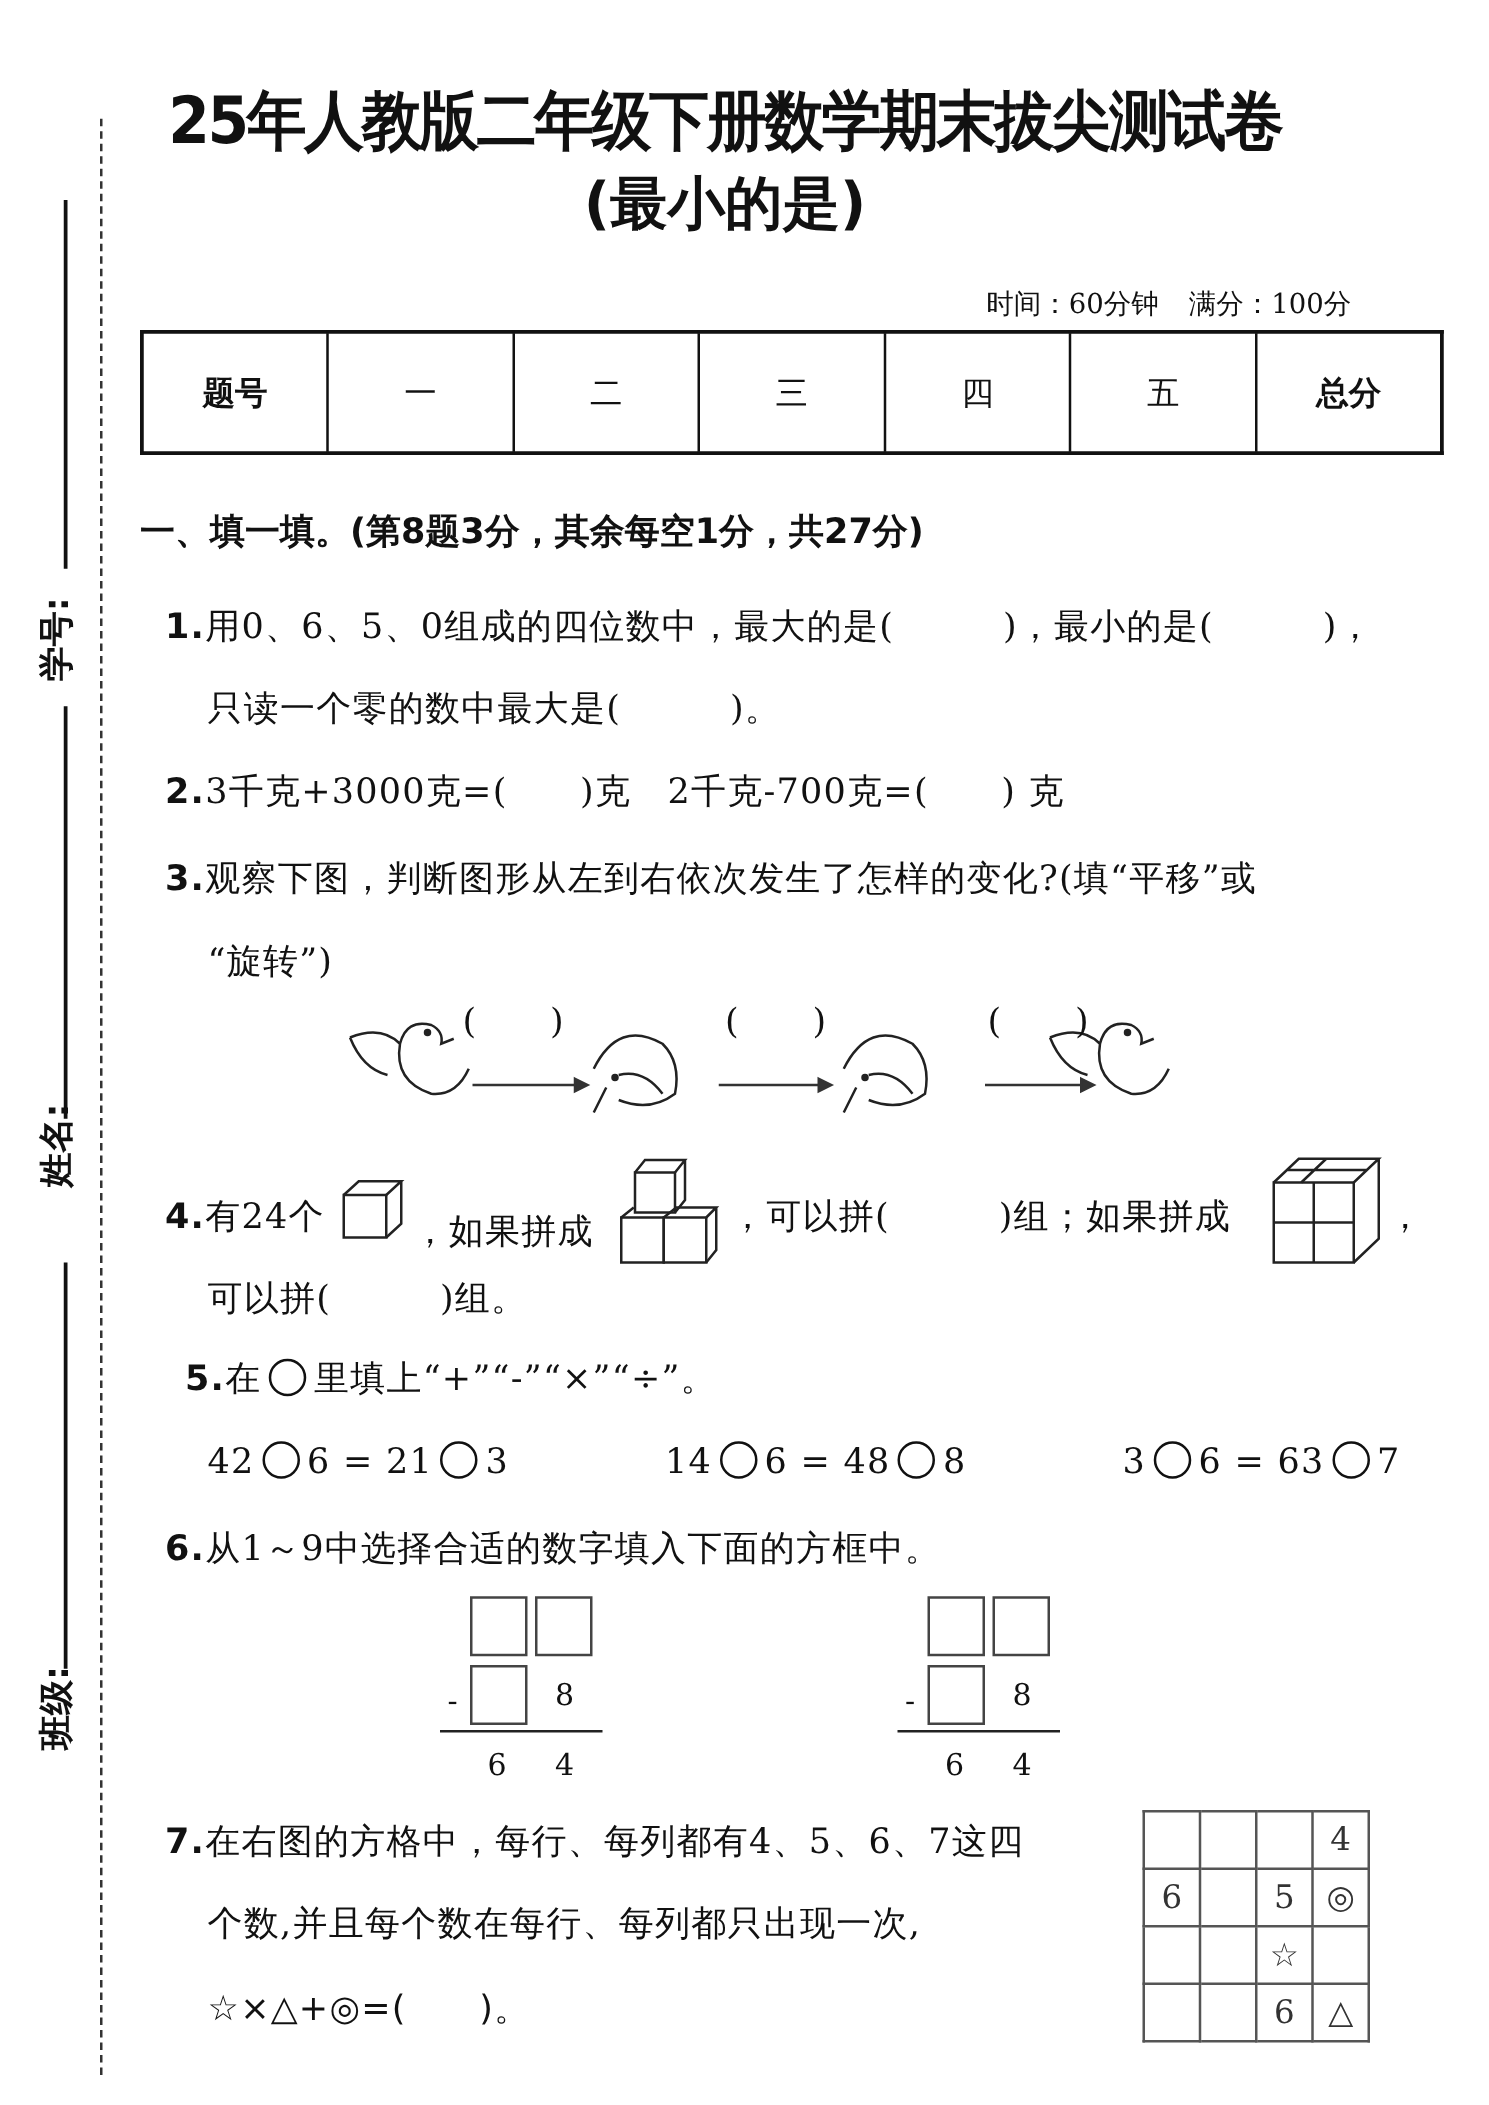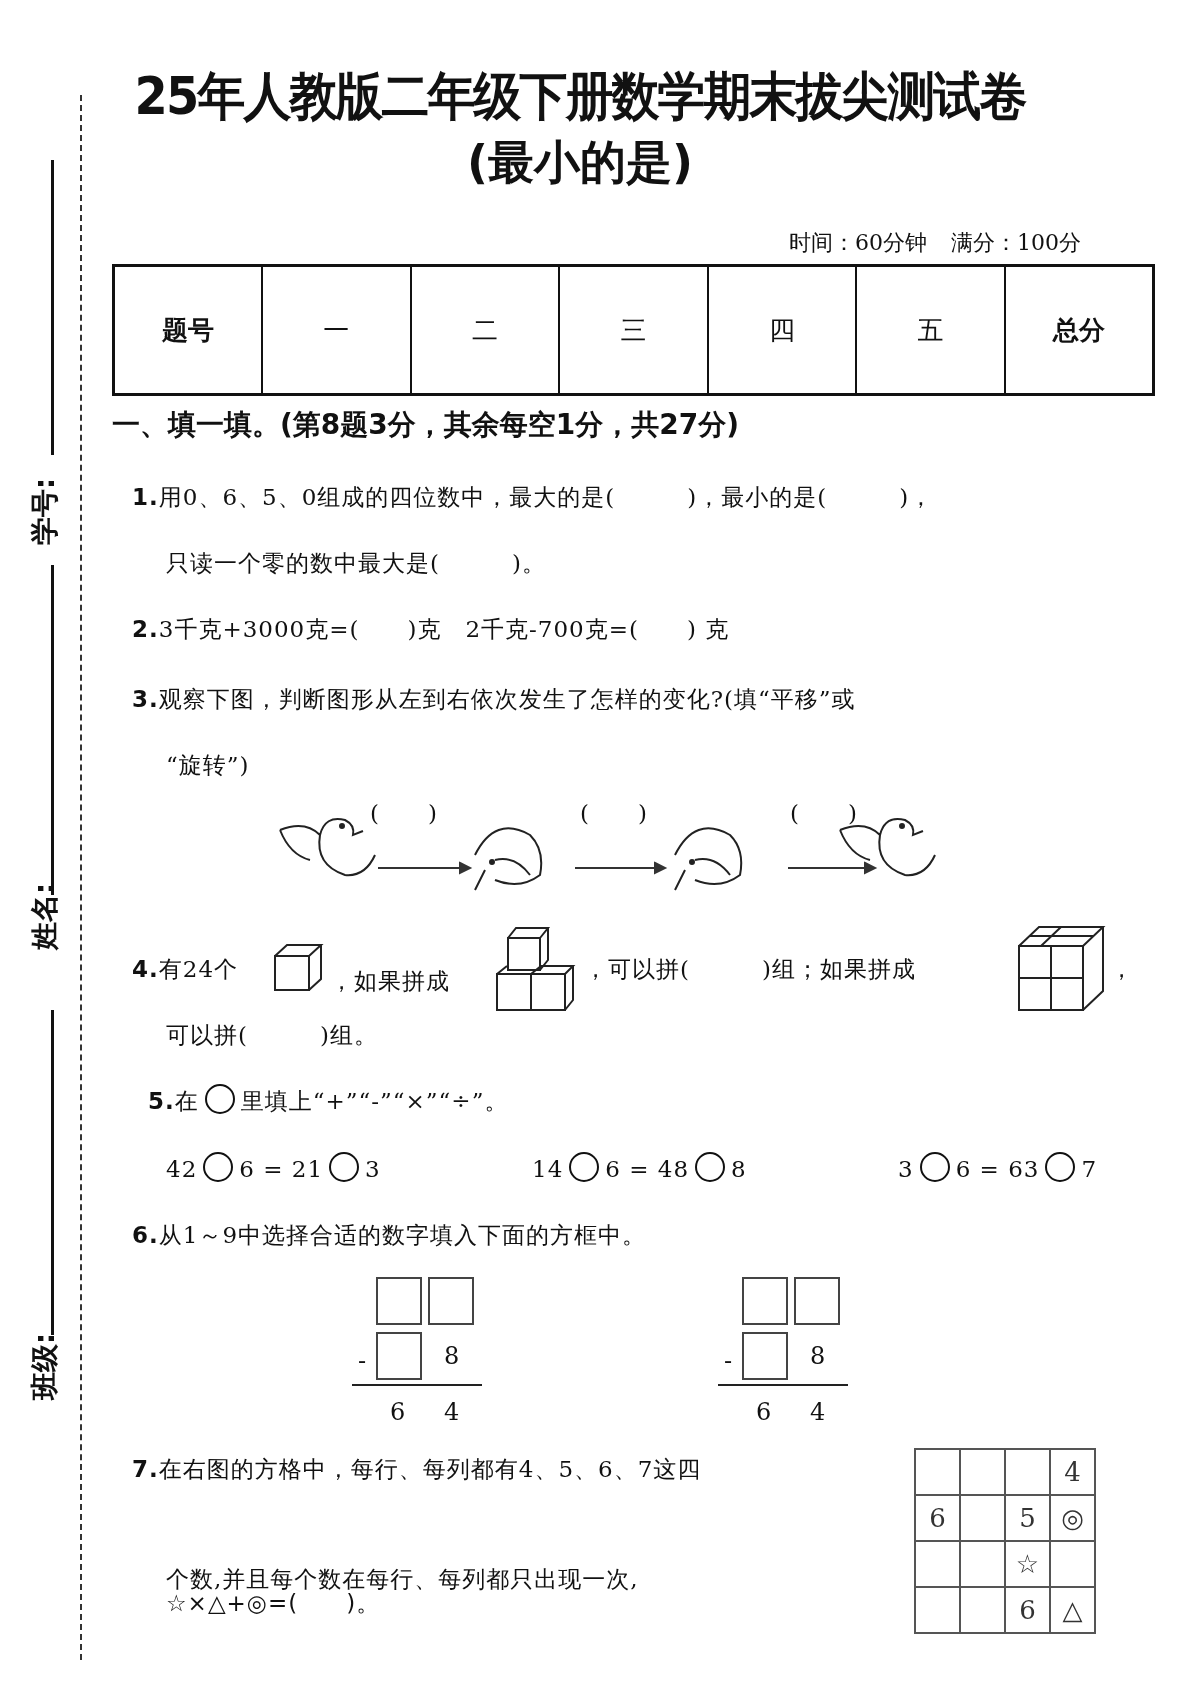--- a/index.html
+++ b/index.html
@@ -6,27 +6,27 @@
   body { width:1191px; height:1684px; position:relative; overflow:hidden;
          font-family:"DejaVu Serif","Liberation Serif",serif; color:#111; }
   .abs { position:absolute; }
   .title { left:80px; top:62px; width:1000px; text-align:center;
            font-family:"DejaVu Sans","Liberation Sans",sans-serif; font-weight:bold;
            font-size:52px; letter-spacing:-2px; transform:scaleX(0.92); transform-origin:center; white-space:nowrap; }
   .subtitle { left:80px; top:132px; width:1000px; text-align:center;
            font-family:"DejaVu Sans","Liberation Sans",sans-serif; font-weight:bold; font-size:46px; }
   .meta { right:110px; top:228px; font-size:22px; white-space:nowrap; }
   .meta span + span { margin-left:24px; }
-  table.score { position:absolute; left:112px; top:264px; width:1043px; height:132px;
+  table.score { position:absolute; left:112px; top:264px; width:1043px; height:100px;
                 border-collapse:collapse; border:3px solid #111; }
   table.score td { border:2px solid #111; text-align:center; font-size:26px; width:14.28%; }
   table.score td.hd { font-family:"DejaVu Sans","Liberation Sans",sans-serif; font-weight:bold; }
   .sec { left:112px; top:406px; font-family:"DejaVu Sans","Liberation Sans",sans-serif;
          font-weight:bold; font-size:28px; white-space:nowrap; }
-  .q { font-size:23px; white-space:nowrap; letter-spacing:1px; }
+  .q { font-size:28px; white-space:nowrap; letter-spacing:1px; }
   .qn { font-family:"DejaVu Sans","Liberation Sans",sans-serif; font-weight:bold; }
   .side-margin .dash { position:absolute; left:80px; top:95px; height:1565px; border-left:2px dashed #333; }
   .vline { position:absolute; left:51px; width:3px; background:#111; }
   .vlabel { position:absolute; left:26px; font-family:"DejaVu Sans","Liberation Sans",sans-serif;
             font-weight:bold; font-size:28px; transform:rotate(-90deg); transform-origin:left top; white-space:nowrap; }
   .circ { display:inline-block; width:26px; height:26px; border:2px solid #111; border-radius:50%;
           vertical-align:-5px; margin:0 6px; }
   .box { position:absolute; border:2px solid #444; background:#fff; }
   .grid7 { position:absolute; left:914px; top:1448px; border-collapse:collapse; }
   .grid7 td { border:2px solid #555; width:43px; height:44px; text-align:center; font-size:26px; color:#333; padding:0; }
@@ -178,21 +178,21 @@
   <div class="box" style="left:742px;top:1332px;width:42px;height:44px;"></div>
   <div class="digit" style="left:810px;top:1342px;">8</div>
   <div class="rule" style="left:718px;top:1384px;width:130px;"></div>
   <div class="digit" style="left:756px;top:1398px;">6</div>
   <div class="digit" style="left:810px;top:1398px;">4</div>
 </div>
 
 <div class="abs q" style="left:132px;top:1454px;">
   <span class="qn">7.</span><span>在右图的方格中，每行、每列都有4、5、6、7这四</span>
 </div>
-<div class="abs q" style="left:166px;top:1520px;margin-top:44px;">个数,并且每个数在每行、每列都只出现一次,</div>
+<div class="abs q" style="left:166px;top:1520px;">个数,并且每个数在每行、每列都只出现一次,</div>
 <div class="abs q" style="left:166px;top:1588px;font-family:'DejaVu Sans','Liberation Sans',sans-serif;">☆×△+◎=(　　)。</div>
 
 <table class="grid7">
   <tbody>
       <tr>
         <td></td>
         <td></td>
         <td></td>
         <td>4</td>
       </tr>

